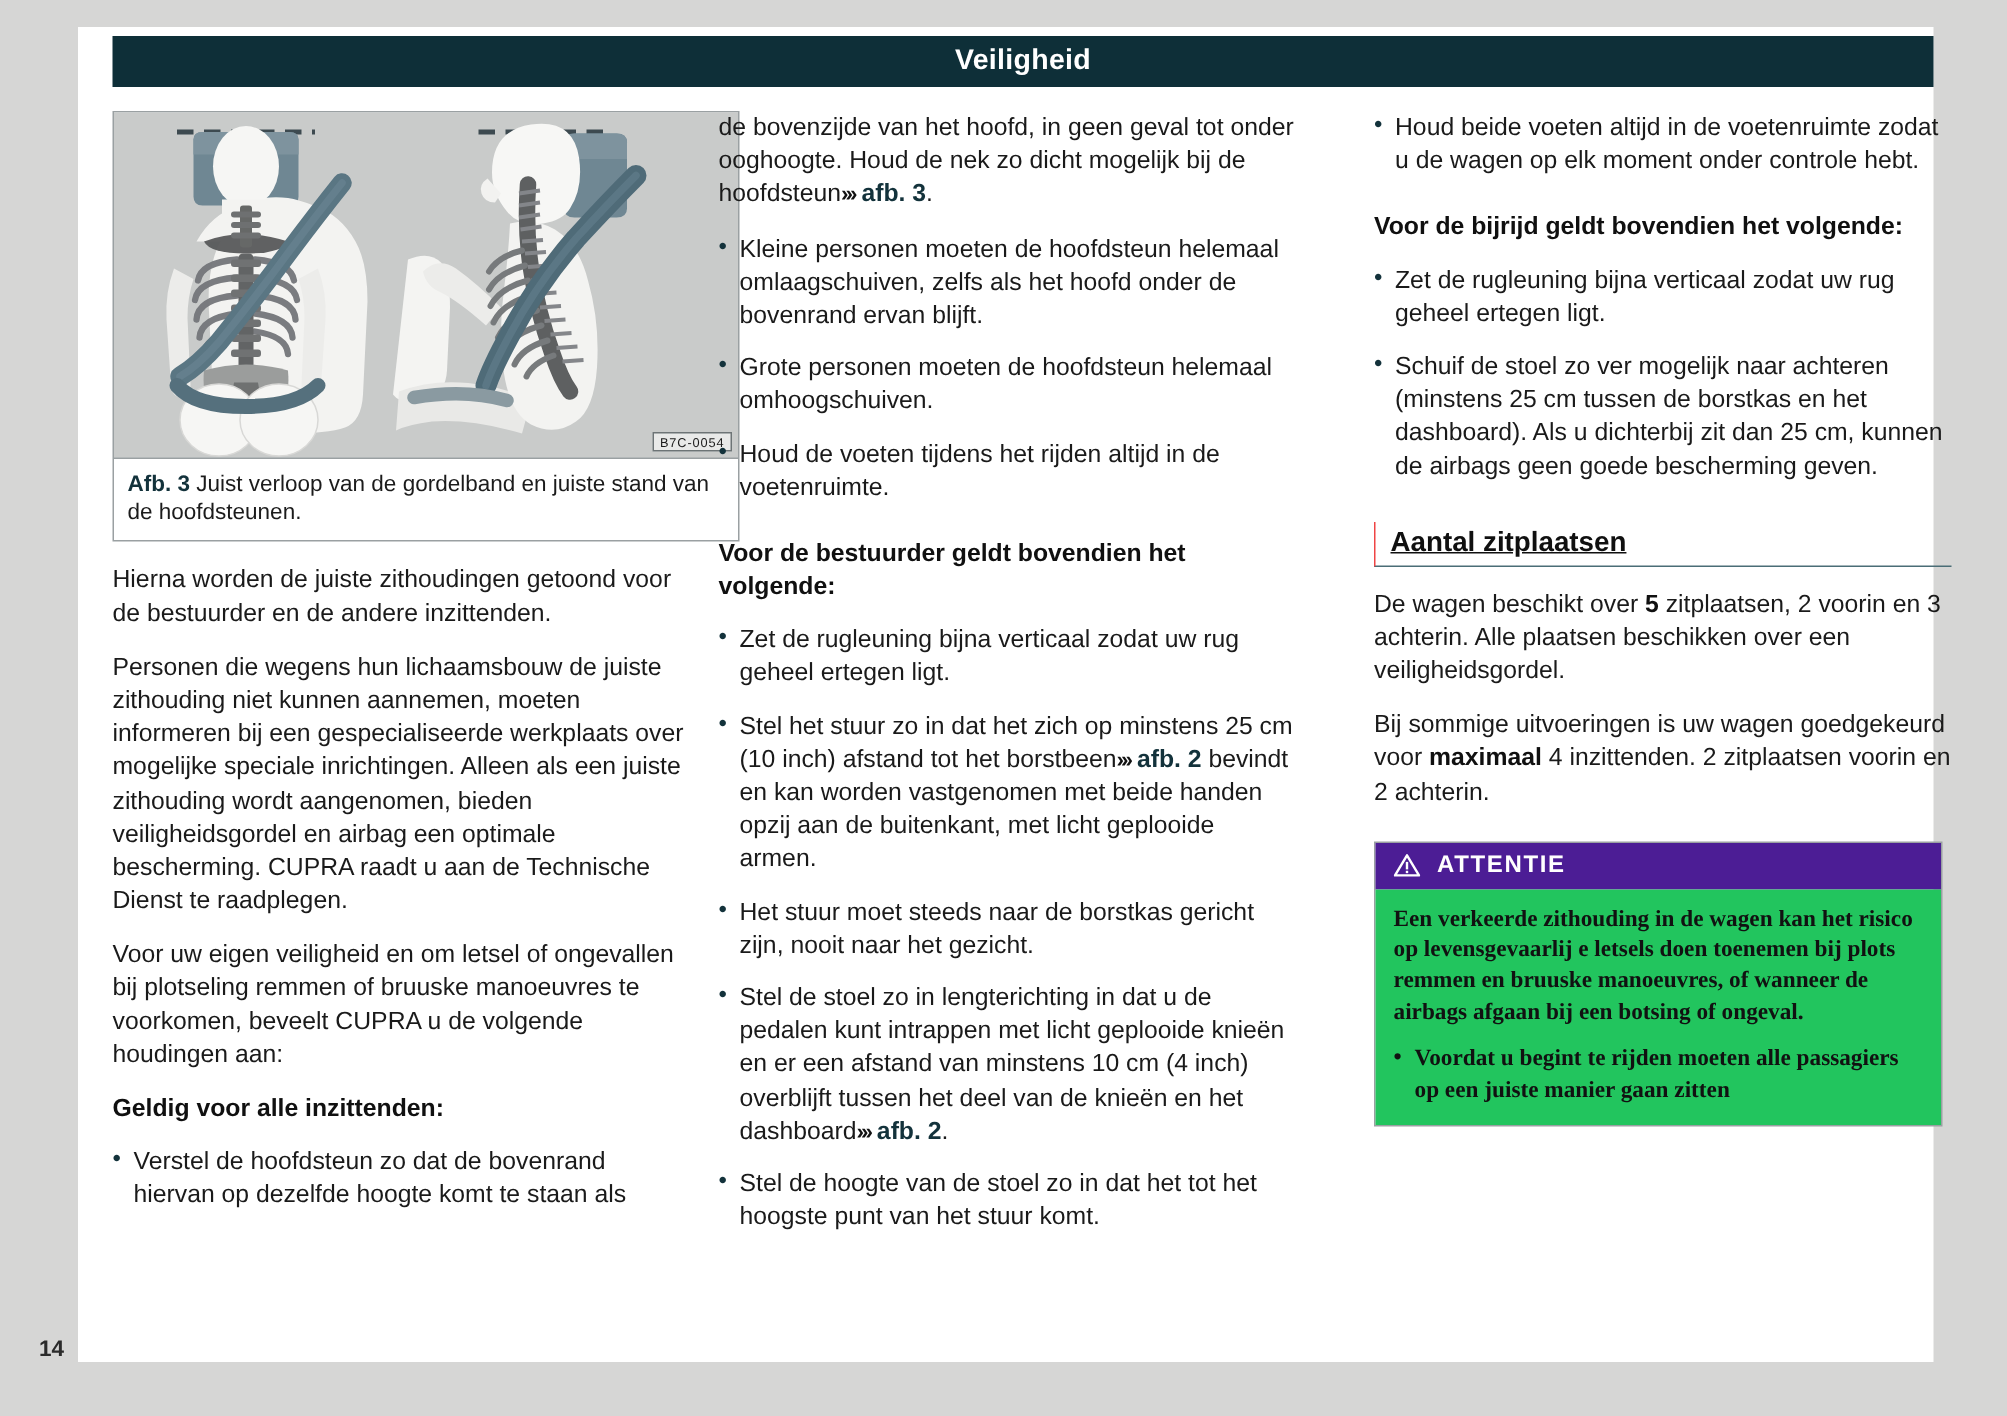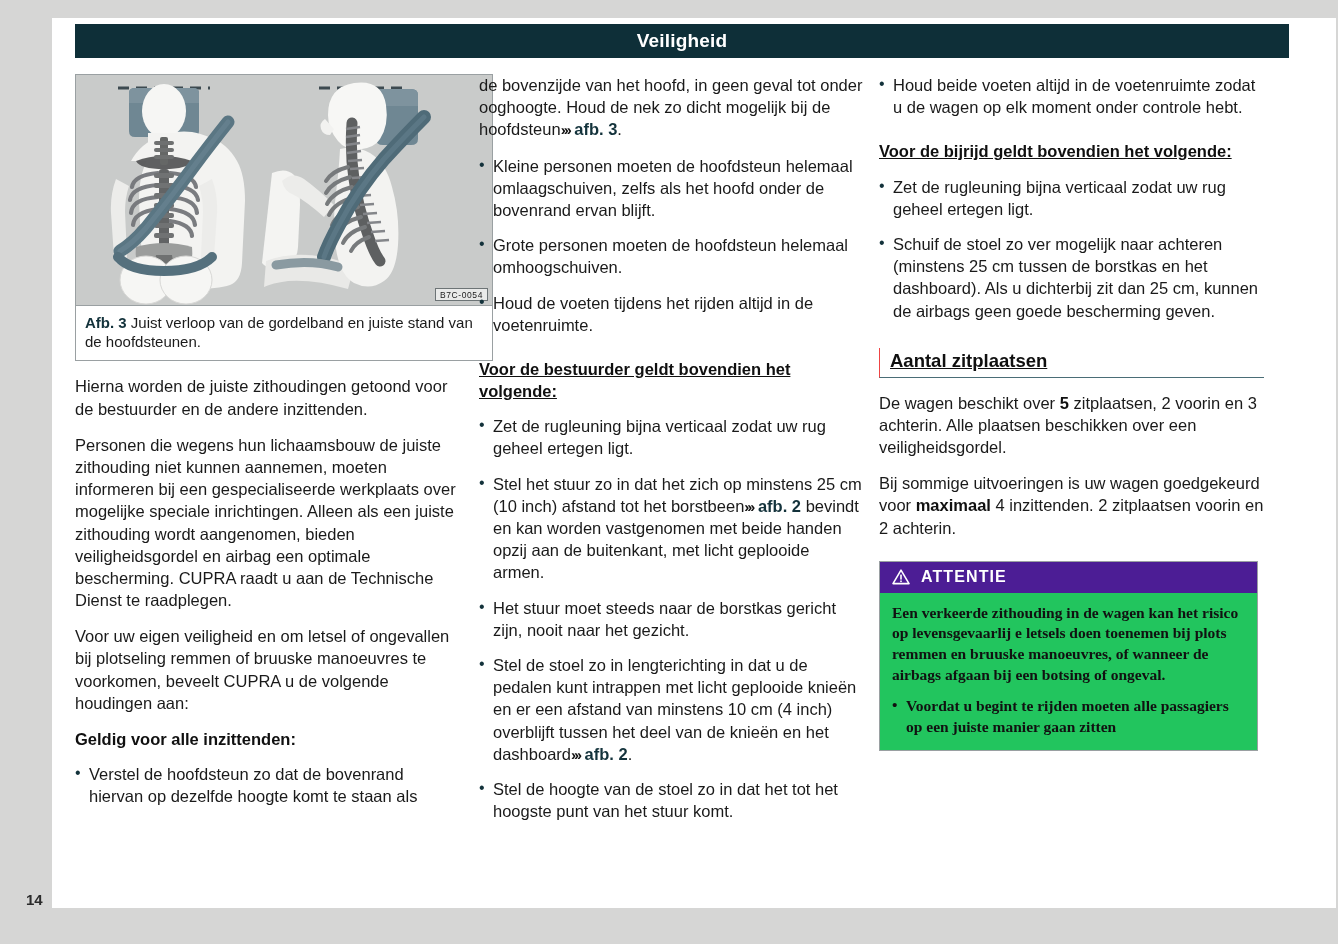--- a/index.html
+++ b/index.html
@@ -14,21 +14,20 @@
     overflow: hidden;
   }
 
   .page {
     position: absolute;
     left: 52px;
     top: 18px;
     width: 1237px;
     height: 890px;
     background: #ffffff;
-    padding-left: 47px;
   }
 
   .header-bar {
     position: absolute;
     left: 23px;
     top: 6px;
     width: 1214px;
     height: 34px;
     background: #0e2f38;
     color: #ffffff;
@@ -57,21 +56,21 @@
     height: 826px;
   }
 
   .col {
     position: absolute;
     top: 0;
     width: 385px;
   }
   .col-1 { left: 0px; }
   .col-2 { left: 404px; }
-  .col-3 { left: 804px; }
+  .col-3 { left: 841px; }
 
   
   .figure {
     width: 418px;
     border: 1px solid #9aa0a2;
     background: #ffffff;
     box-sizing: border-box;
   }
   .figure-img {
     position: relative;
@@ -112,21 +111,21 @@
   }
   p.body.first { margin-top: 14px; }
 
   p.sub {
     margin: 0 0 13px 0;
     font-size: 16.5px;
     line-height: 1.345;
     font-weight: bold;
     color: #101010;
   }
-  p.sub.gap { margin-top: 22px; text-decoration: underline; }
+  p.sub.gap { margin-top: 22px; }
 
   ul.bullets {
     margin: 0;
     padding: 0;
     list-style: none;
   }
   ul.bullets li {
     position: relative;
     margin: 0 0 13px 0;
     padding-left: 14px;

